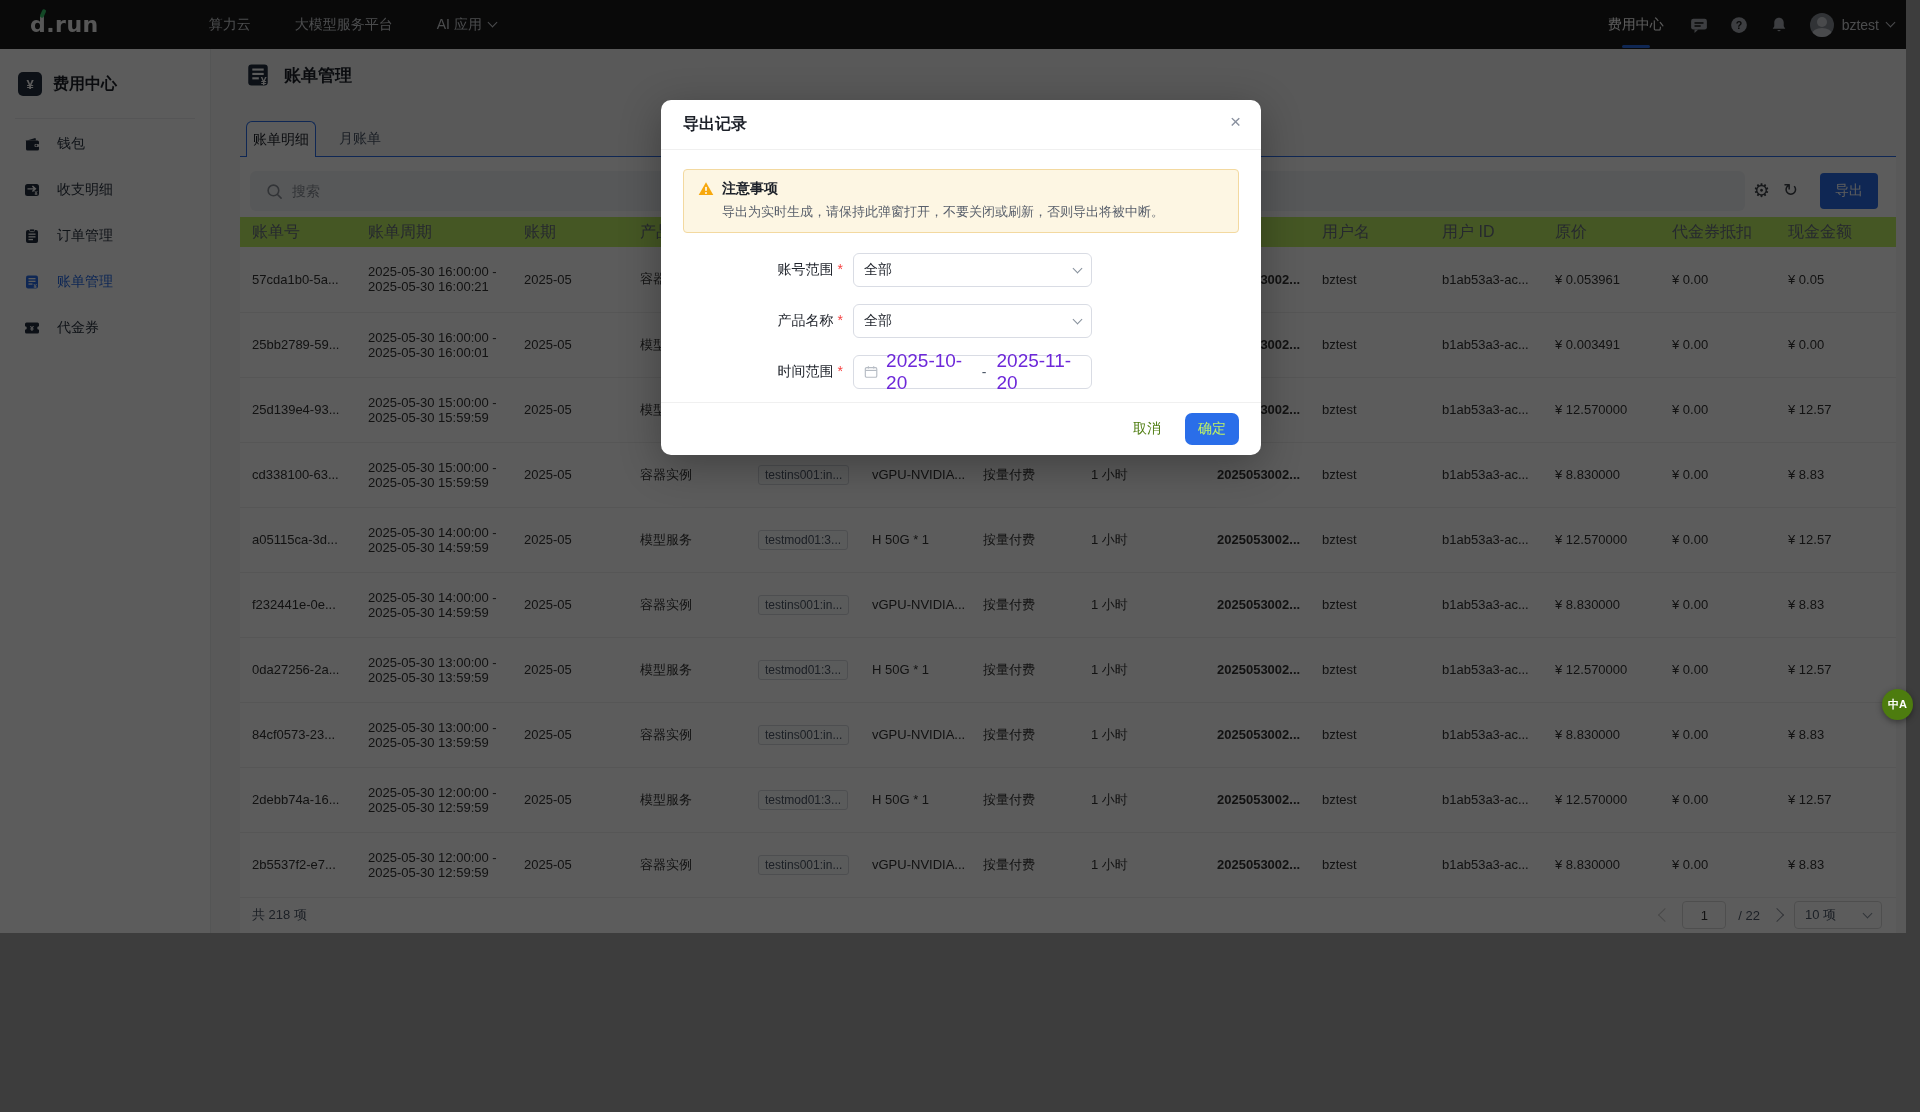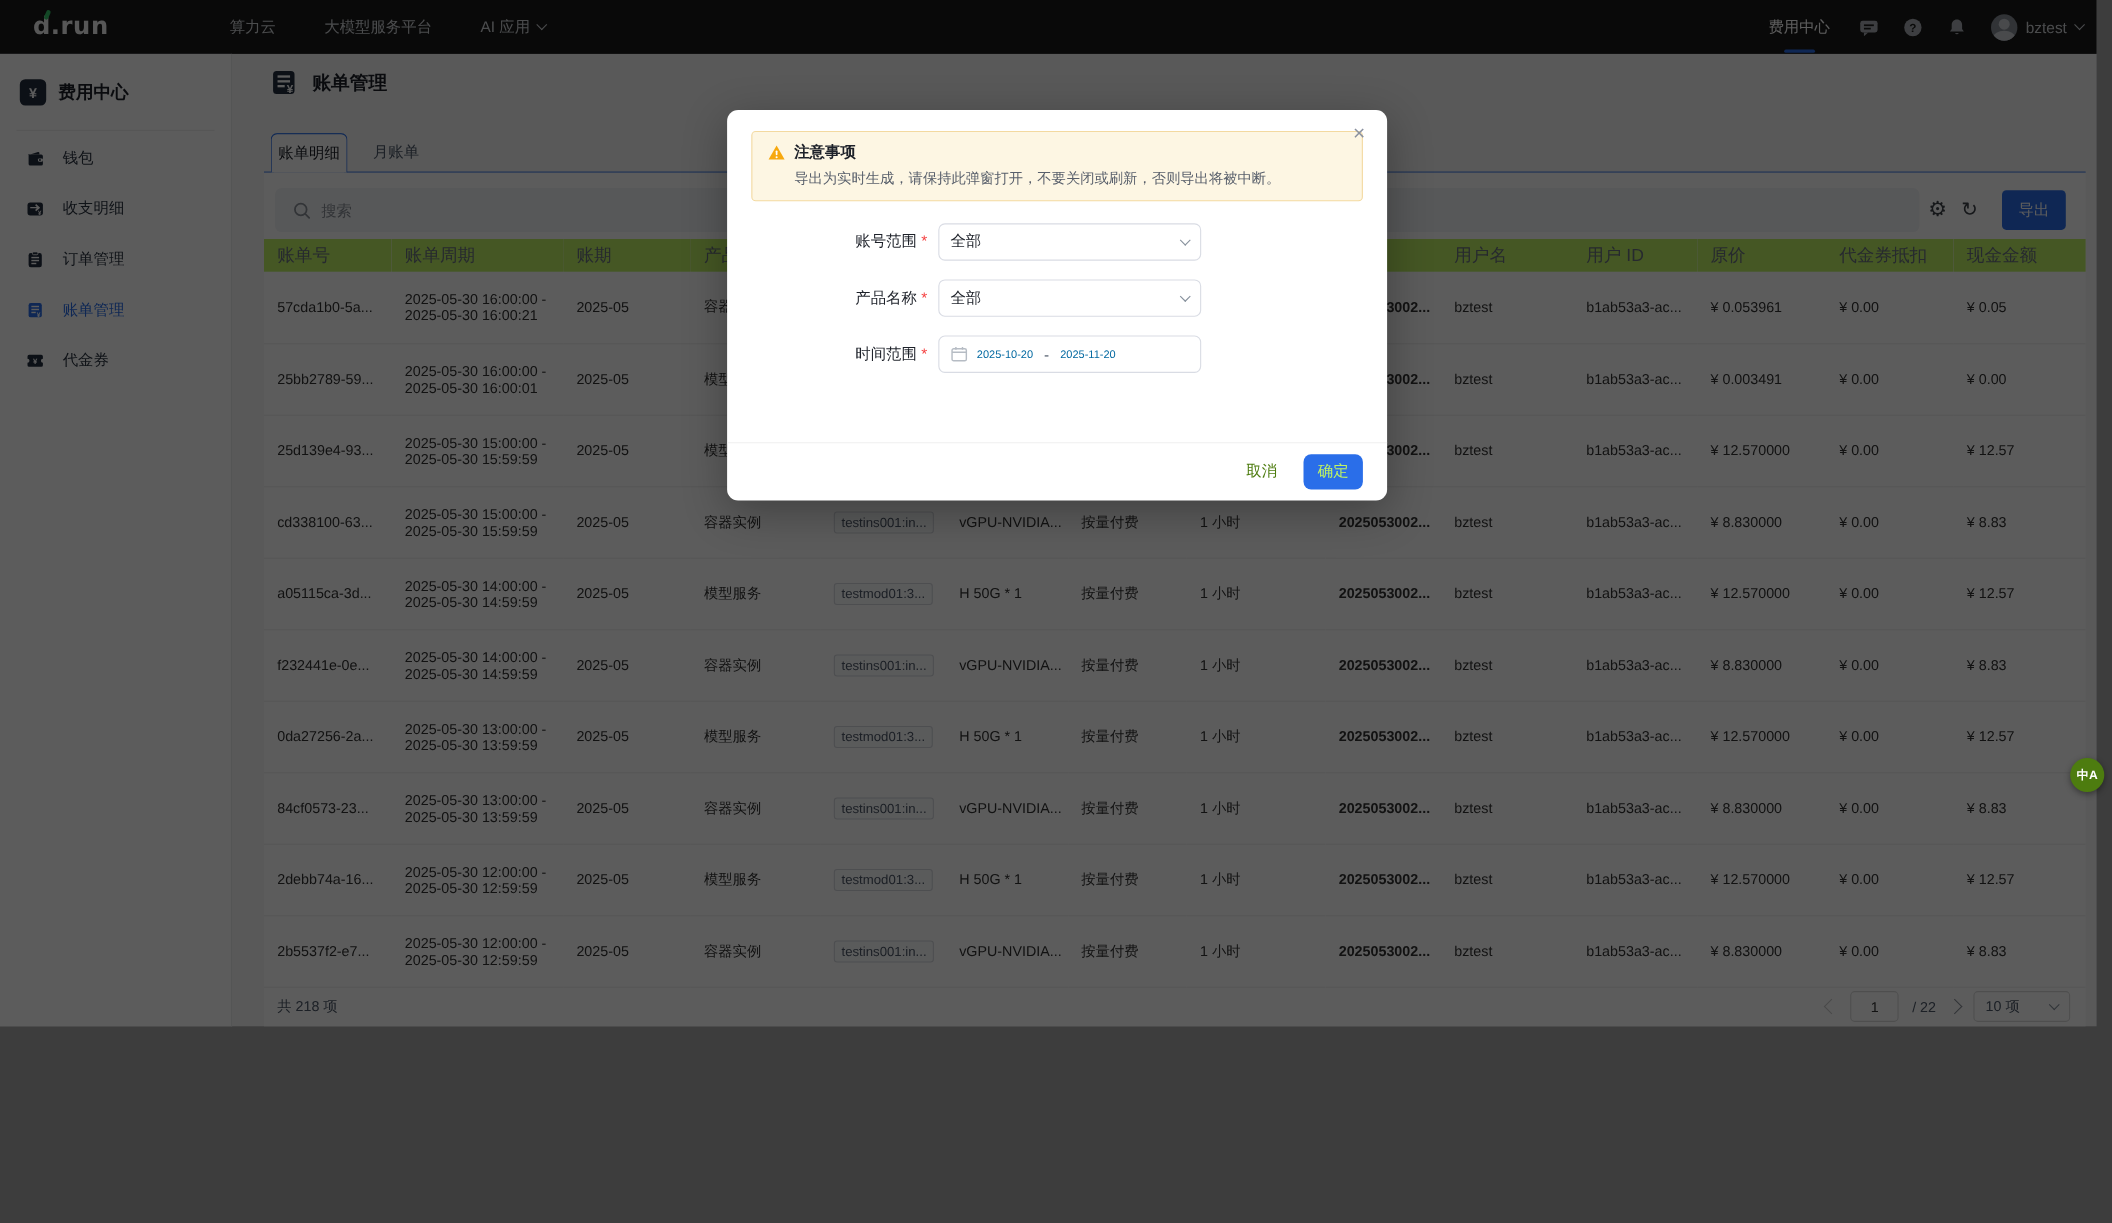--- a/index.html
+++ b/index.html
@@ -107,21 +107,21 @@
   .notice-title { display:flex; align-items:center; gap:8px; font-size:14px; font-weight:700; color:#1d2129; }
   .notice-body { margin:5px 0 0 24px; font-size:13px; color:#585f6b; }
   .form { margin-top:20px; }
   .form-row { display:flex; align-items:center; margin-bottom:17px; }
   .f-label { width:182px; text-align:right; font-size:14px; color:#1d2129; }
   .req { color:#f53f3f; margin-left:4px; font-size:14px; }
   .f-control { margin-left:10px; width:239px; height:34px; border:1px solid #d9dce4; border-radius:6px;
                display:flex; align-items:center; padding:0 10px; font-size:14px; color:#1d2129;
                background:#fff; cursor:pointer; }
   .f-control .chev { margin-left:auto; color:#86909c; }
-  .date-text { font-size:10px; color:#0369a1; }
+  .date-text { font-size:19px; color:#6d28d9; }
   .date-sep { margin:0 10px; color:#4e5969; }
   .modal-footer { position:absolute; left:0; bottom:0; width:100%; height:53px; border-top:1px solid #f0f0f0;
                   display:flex; align-items:center; justify-content:flex-end; gap:24px; padding-right:22px; }
   .btn-cancel { background:none; border:none; font-size:14px; color:#4d7c0f; cursor:pointer; font-family:inherit; }
   .btn-confirm { background:#2a6ee9; color:#bef264; border:none; border-radius:7px; padding:7px 13px;
                  font-size:14px; cursor:pointer; font-family:inherit; }
 
   
   .float-ball { position:absolute; left:1882px; top:689px; width:31px; height:31px; border-radius:50%;
                 background:#4d7c0f; color:#fff; z-index:1002; display:flex; align-items:center;
@@ -495,20 +495,21 @@
           <span class="chev"></span>
         </div>
       </div>
     </div>
   </div>
 </div>
 
 <div class="overlay"></div>
 
 <div class="modal">
+  <div class="modal-header">导出记录</div>
   <span class="modal-close">×</span>
 
   <div class="notice">
     <div class="notice-title">
       <svg width="16" height="16" viewBox="0 0 16 16">
           <path d="M8 1.2L15.3 14H.7z" fill="#f7a80d"></path>
           <rect x="7.2" y="5.8" width="1.6" height="4.3" rx="0.8" fill="#fff"></rect>
           <circle cx="8" cy="12" r="0.95" fill="#fff"></circle>
         </svg>
       <span>注意事项</span>

